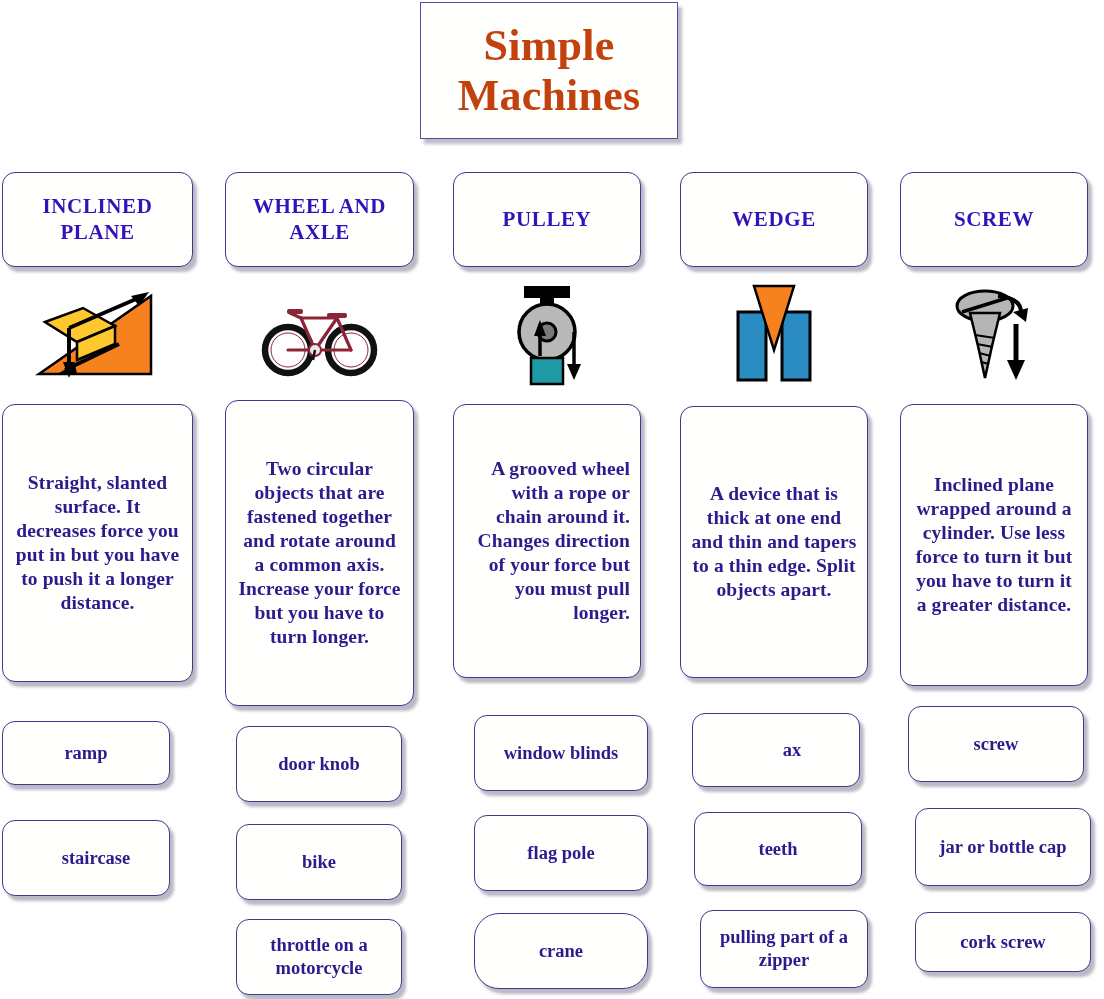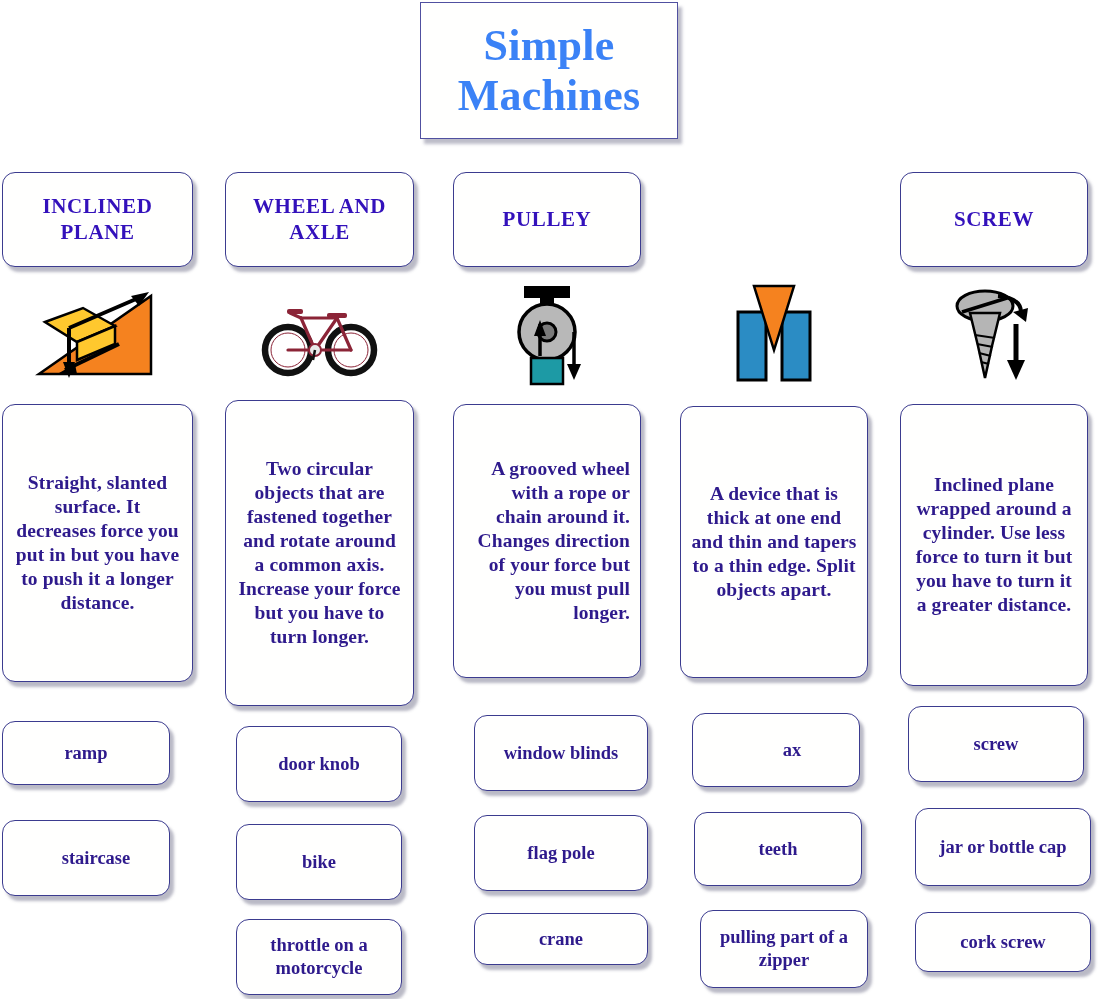--- a/index.html
+++ b/index.html
@@ -32,21 +32,21 @@
   
   .title-card{
     left:420px;top:2px;width:258px;height:137px;
     border-radius:0;
     border:1.3px solid #5050a0;
     box-shadow:4px 5px 3px rgba(90,90,120,.40);
     flex-direction:column;
     line-height:1.12;
   }
   .title-card .t-line{
-    color:#3b82f6;
+    color:#c2410c;
     font-size:44px;
     font-weight:bold;
     letter-spacing:.2px;
     font-family:"Liberation Serif",serif;
   }
 
   
   .hdr{
     top:172px;height:95px;
     font-size:21px;
@@ -100,20 +100,23 @@
     <div>
       <div>WHEEL AND</div>
       <div>AXLE</div>
     </div>
   </div>
 
   <div class="card hdr" style="left:453px;width:188px;">
     <div>PULLEY</div>
   </div>
 
+  <div class="card hdr" style="left:680px;width:188px;">
+    <div>WEDGE</div>
+  </div>
 
   <div class="card hdr" style="left:900px;width:188px;">
     <div>SCREW</div>
   </div>
 
   <div class="ill" style="left:2px;width:191px;">
     <svg width="150" height="105" viewBox="0 0 150 105">
       <polygon points="16,92 128,92 128,14" fill="#f5821f" stroke="#000" stroke-width="2.5"></polygon>
       <polygon points="22,40 60,26 92,44 54,60" fill="#ffc82e" stroke="#000" stroke-width="2.5"></polygon>
       <polygon points="54,60 92,44 92,62 54,78" fill="#ffc82e" stroke="#000" stroke-width="2.5"></polygon>
@@ -226,21 +229,21 @@
   <div class="card ex" style="left:236px;top:919px;width:166px;height:76px;">
     <span>throttle on a motorcycle</span>
   </div>
 
   <div class="card ex" style="left:474px;top:715px;width:174px;height:76px;">
     <span>window blinds</span>
   </div>
   <div class="card ex" style="left:474px;top:815px;width:174px;height:76px;">
     <span>flag pole</span>
   </div>
-  <div class="card ex" style="left:474px;top:913px;width:174px;height:52px;">
+  <div class="card ex" style="left:474px;top:913px;width:174px;height:76px;border-radius:25px;">
     <span>crane</span>
   </div>
 
   <div class="card ex" style="left:692px;top:713px;width:168px;height:74px;padding-left:38px;">
     <span>ax</span>
   </div>
   <div class="card ex" style="left:694px;top:812px;width:168px;height:74px;">
     <span>teeth</span>
   </div>
   <div class="card ex" style="left:700px;top:910px;width:168px;height:78px;">

